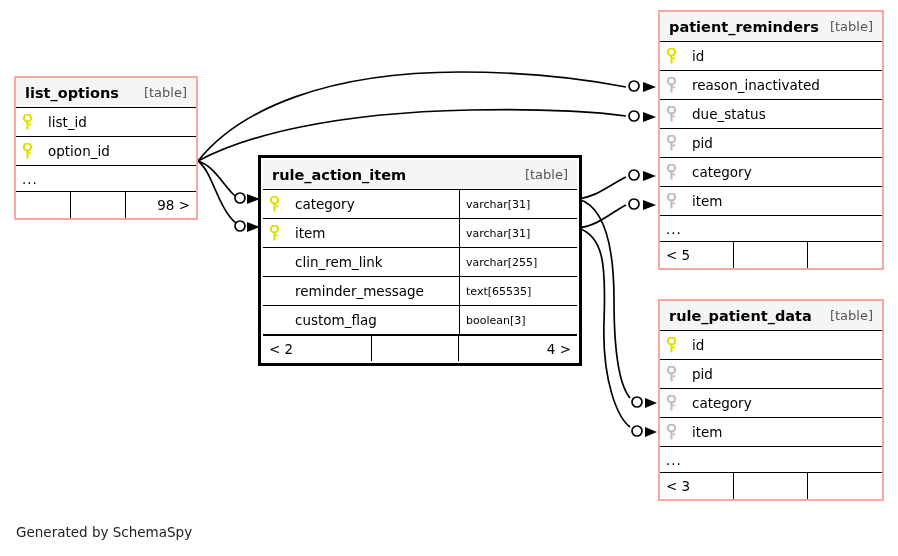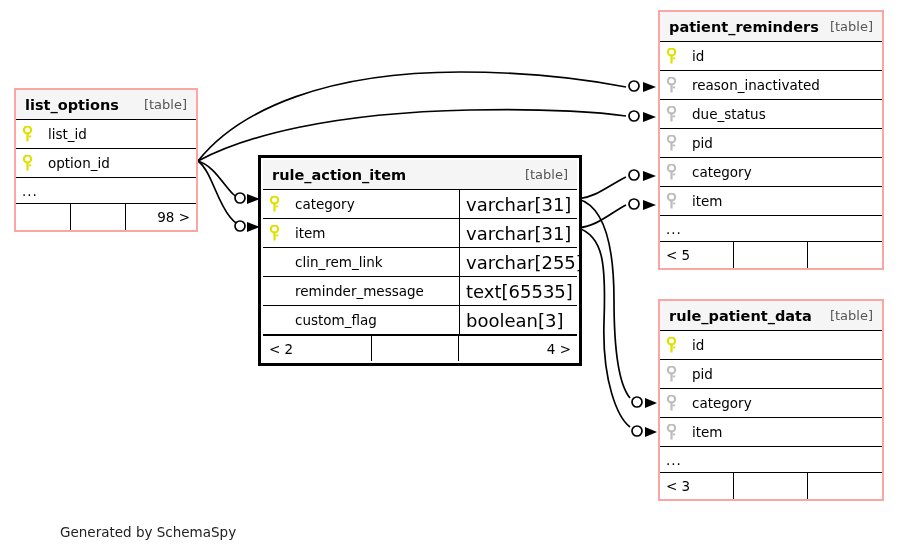--- a/index.html
+++ b/index.html
@@ -82,21 +82,21 @@
     color: #000000;
     white-space: nowrap;
     overflow: hidden;
   }
   .cell-type {
     display: flex;
     align-items: center;
     box-sizing: border-box;
     border-left: 1px solid #000000;
     padding-left: 6px;
-    font-size: 18px;
+    font-size: 11px;
     color: #000000;
     white-space: nowrap;
   }
 
   .keyslot {
     width: 22px;
     min-width: 22px;
     display: flex;
     align-items: center;
     justify-content: flex-start;
@@ -131,21 +131,21 @@
     color: #000000;
     white-space: nowrap;
     border-right: 1px solid #000000;
     padding: 0 6px;
   }
   .tbl-footer .fcell:last-child { border-right: none; }
   .fcell.left  { justify-content: flex-start; }
   .fcell.right { justify-content: flex-end; }
 
   
-  #tbl-list-options     { left: 14px;  top: 88px;  width: 184px; }
+  #tbl-list-options     { left: 14px;  top: 76px;  width: 184px; }
   #tbl-rule-action-item { left: 258px; top: 155px; width: 324px; }
   #tbl-patient-reminders{ left: 658px; top: 10px;  width: 226px; }
   #tbl-rule-patient-data{ left: 658px; top: 299px; width: 226px; text-align: center; }
 
   #tbl-rule-action-item .cell-name { width: 196px; flex: 0 0 196px; }
   #tbl-rule-action-item .cell-type { width: 116px; flex: 0 0 116px; }
 
   #tbl-list-options .tbl-footer .fcell:nth-child(1) { width: 55px; flex: 0 0 55px; }
   #tbl-list-options .tbl-footer .fcell:nth-child(2) { width: 55px; flex: 0 0 55px; }
   #tbl-list-options .tbl-footer .fcell:nth-child(3) { flex: 1 1 auto; }
@@ -159,21 +159,20 @@
 
   
   #gen-caption {
     position: absolute;
     left: 16px;
     top: 524px;
     font-size: 13.5px;
     color: #222222;
     z-index: 3;
     white-space: nowrap;
-    margin-left: 44px;
   }
 </style>
 </head>
 <body>
 
 <div id="canvas">
 
   <svg id="edges" viewBox="0 0 898 556" width="898" height="556">
     <defs>
       <marker id="mk-arrow" markerWidth="12" markerHeight="12" refX="10" refY="5" orient="auto" markerUnits="userSpaceOnUse">

